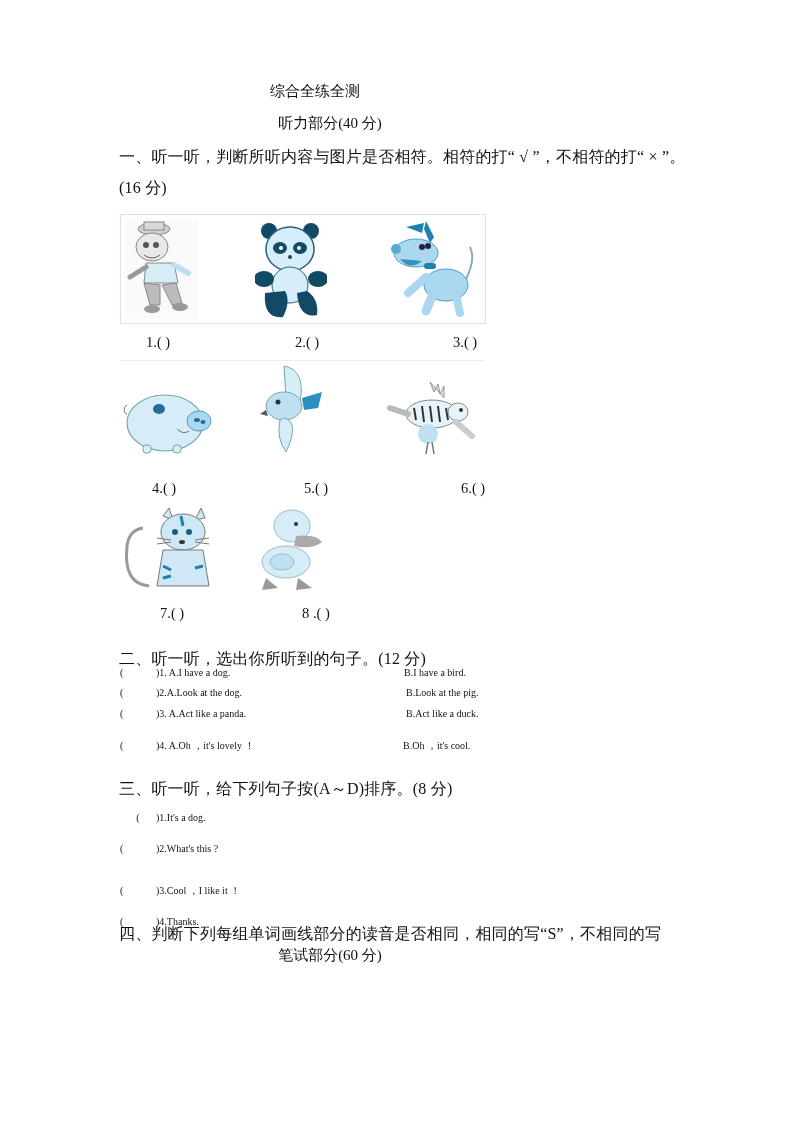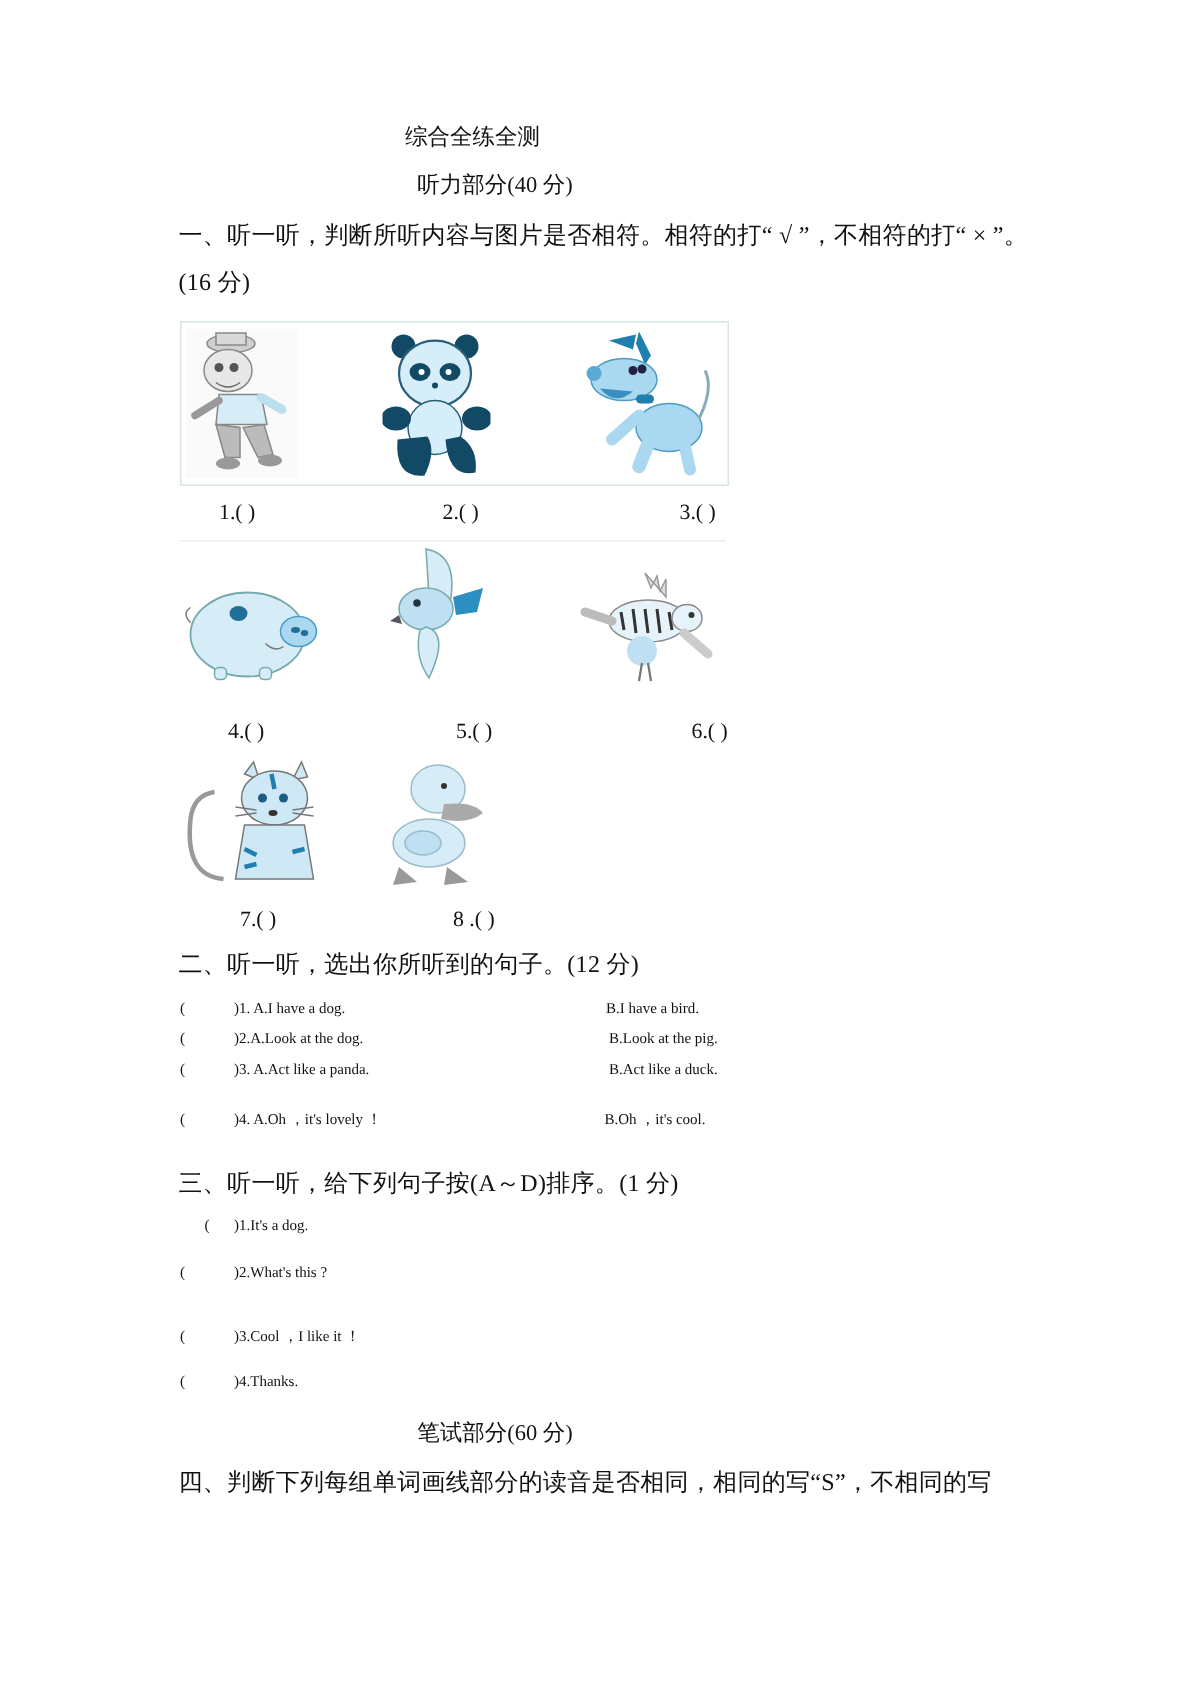--- a/index.html
+++ b/index.html
@@ -143,21 +143,21 @@
   <path d="M40 30 Q60 28 66 36 Q56 44 38 40 Z" fill="#aaa"></path>
   <ellipse cx="30" cy="56" rx="24" ry="16" fill="#d6ecf7" stroke="#9bc"></ellipse>
   <ellipse cx="26" cy="56" rx="12" ry="8" fill="#bfe0f2" stroke="#9bc"></ellipse>
   <path d="M10 72 L6 84 L22 82 Z" fill="#999"></path>
   <path d="M42 72 L40 84 L56 82 Z" fill="#999"></path>
 </svg>
 
 <div class="abs label" style="left:160px; top:605px;">7.(        )</div>
 <div class="abs label" style="left:302px; top:605px;">8 .(        )</div>
 
-<div class="abs q-heading" style="top:633px;">二、听一听，选出你所听到的句子。(12 分)</div>
+<div class="abs q-heading" style="top:649px;">二、听一听，选出你所听到的句子。(12 分)</div>
 
 <div class="abs line" style="left:120px; top:667px;">
   <span class="paren">(</span><span>)1. A.I have a dog.</span>
 </div>
 <div class="abs line" style="left:404px; top:667px;">B.I have a bird.</div>
 
 <div class="abs line" style="left:120px; top:687px;">
   <span class="paren">(</span><span>)2.A.Look at the dog.</span>
 </div>
 <div class="abs line" style="left:406px; top:687px;">B.Look at the pig.</div>
@@ -165,29 +165,29 @@
 <div class="abs line" style="left:120px; top:708px;">
   <span class="paren">(</span><span>)3. A.Act like a panda.</span>
 </div>
 <div class="abs line" style="left:406px; top:708px;">B.Act like a duck.</div>
 
 <div class="abs line" style="left:120px; top:739px;">
   <span class="paren">(</span><span>)4. A.Oh ，it's lovely ！</span>
 </div>
 <div class="abs line" style="left:403px; top:739px;">B.Oh ，it's cool.</div>
 
-<div class="abs q-heading" style="top:779px;">三、听一听，给下列句子按(A～D)排序。(1 分)</div>
+<div class="abs q-heading" style="top:779px;">三、听一听，给下列句子按(A～D)排序。(8 分)</div>
 
 <div class="abs line" style="left:120px; top:812px;text-align:center;">
   <span class="paren">(</span><span>)1.It's a dog.</span>
 </div>
 <div class="abs line" style="left:120px; top:843px;">
   <span class="paren">(</span><span>)2.What's this ?</span>
 </div>
 <div class="abs line" style="left:120px; top:884px;">
   <span class="paren">(</span><span>)3.Cool ，I like it ！</span>
 </div>
 <div class="abs line" style="left:120px; top:916px;">
   <span class="paren">(</span><span>)4.Thanks.</span>
 </div>
 
 <div class="abs subtitle" style="top:946px;text-align:center;">笔试部分(60 分)</div>
-<div class="abs q-heading" style="top:978px;">四、判断下列每组单词画线部分的读音是否相同，相同的写“S”，不相同的写</div>
+<div class="abs q-heading" style="top:924px;">四、判断下列每组单词画线部分的读音是否相同，相同的写“S”，不相同的写</div>
 
 </body></html>

